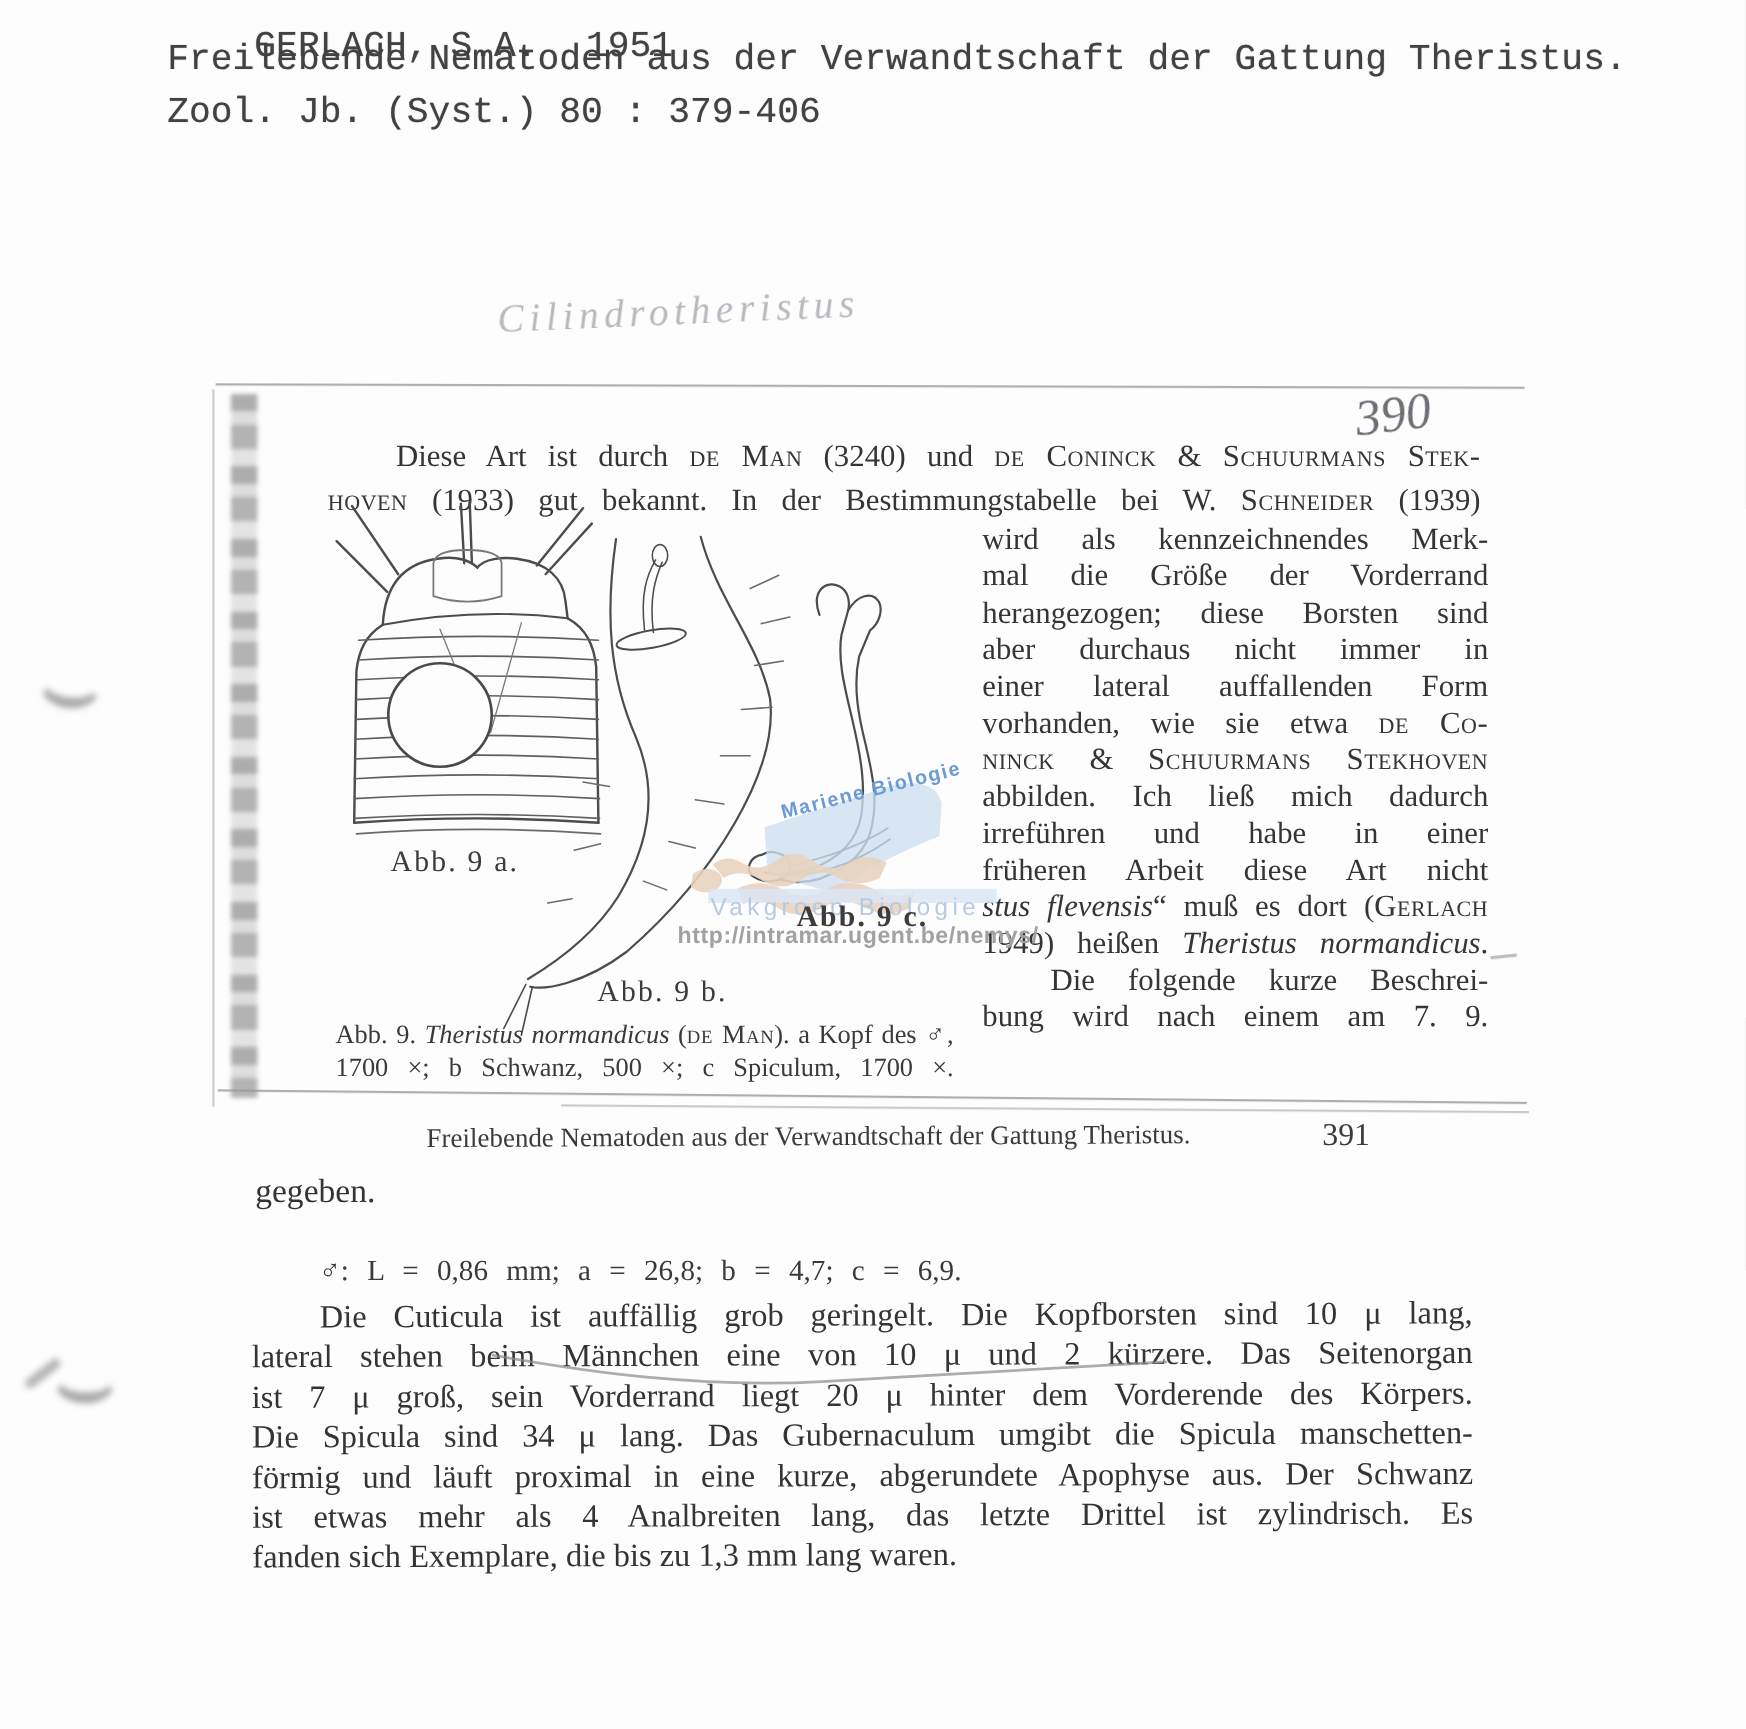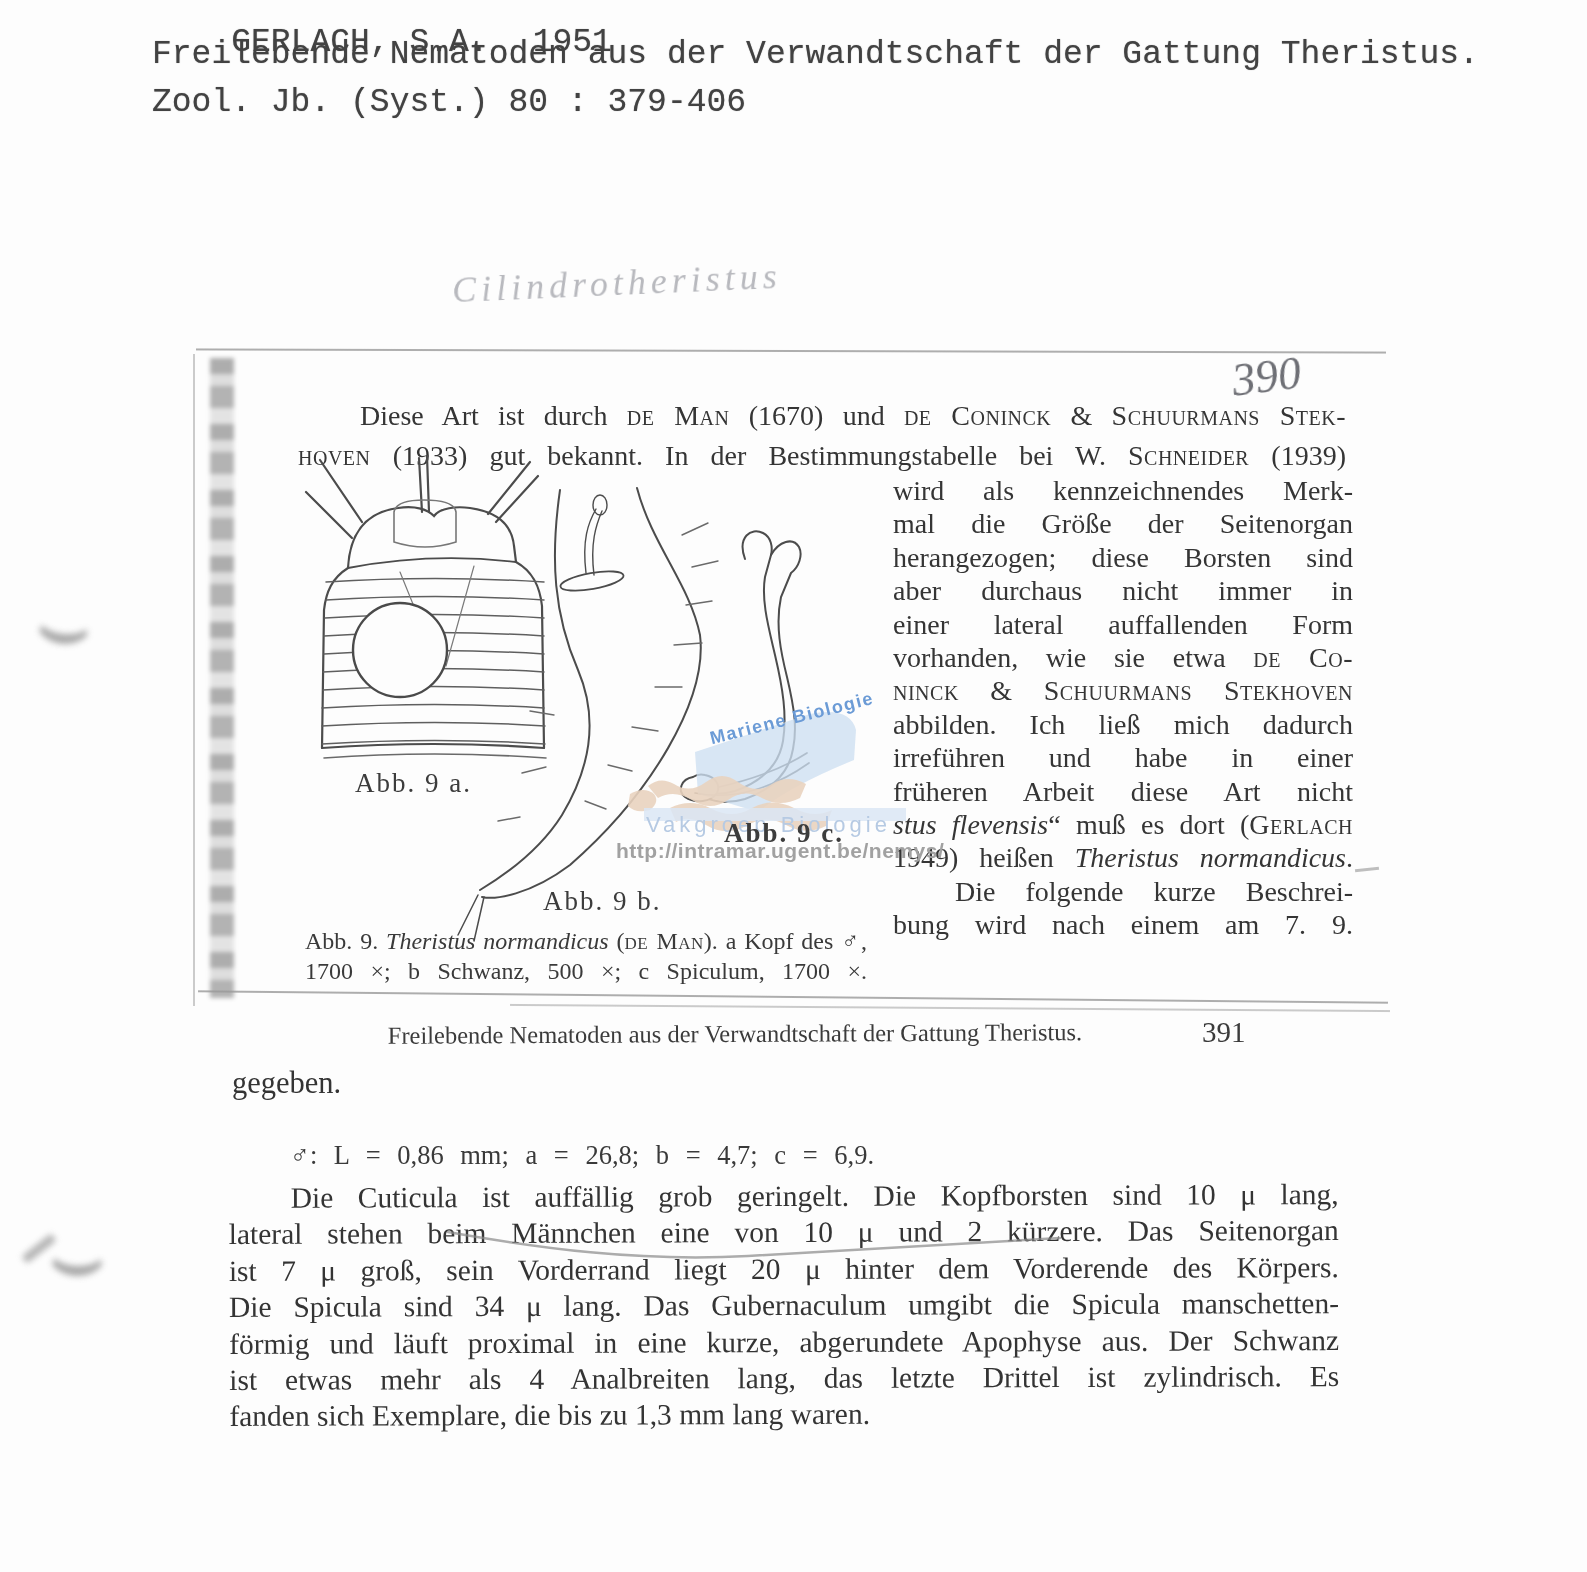--- a/index.html
+++ b/index.html
@@ -108,26 +108,26 @@
   <div class="block390">
     <div class="b-top"></div>
     <div class="b-left-strip"></div>
     <div class="b-left-line"></div>
     <div class="b-bottom"></div>
     <div class="b-bottom2"></div>
 
     <div class="hand390">390</div>
 
     <div class="intro">
-        <div class="tline just ind"><span>Diese Art ist durch </span><span class="st-sc">de Man</span><span> (1670) und </span><span class="st-sc">de Coninck</span><span> &amp; </span><span class="st-sc">Schuurmans Stek-</span></div>
+        <div class="tline just ind"><span>Diese Art ist durch </span><span class="st-sc">de Man</span><span> (3240) und </span><span class="st-sc">de Coninck</span><span> &amp; </span><span class="st-sc">Schuurmans Stek-</span></div>
         <div class="tline just"><span class="st-sc">hoven</span><span> (1933) gut bekannt. In der Bestimmungstabelle bei W. </span><span class="st-sc">Schneider</span><span> (1939)</span></div>
       </div>
     <div class="rcol">
         <div class="tline just"><span>wird als kennzeichnendes Merk-</span></div>
-        <div class="tline just"><span>mal die Größe der Seitenorgan</span></div>
+        <div class="tline just"><span>mal die Größe der Vorderrand</span></div>
         <div class="tline just"><span>herangezogen; diese Borsten sind</span></div>
         <div class="tline just"><span>aber durchaus nicht immer in</span></div>
         <div class="tline just"><span>einer lateral auffallenden Form</span></div>
         <div class="tline just"><span>vorhanden, wie sie etwa </span><span class="st-sc">de Co-</span></div>
         <div class="tline just"><span class="st-sc">ninck</span><span> &amp; </span><span class="st-sc">Schuurmans Stekhoven</span></div>
         <div class="tline just"><span>abbilden. Ich ließ mich dadurch</span></div>
         <div class="tline just"><span>irreführen und habe in einer</span></div>
         <div class="tline just"><span>früheren Arbeit diese Art nicht</span></div>
         <div class="tline just"><span class="st-i">stus flevensis</span><span>“ muß es dort (</span><span class="st-sc">Gerlach</span></div>
         <div class="tline just"><span>1949) heißen </span><span class="st-i">Theristus normandicus</span><span>.</span></div>

